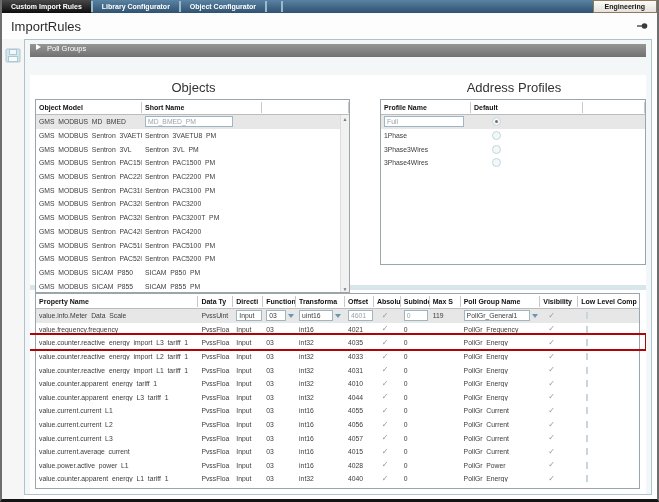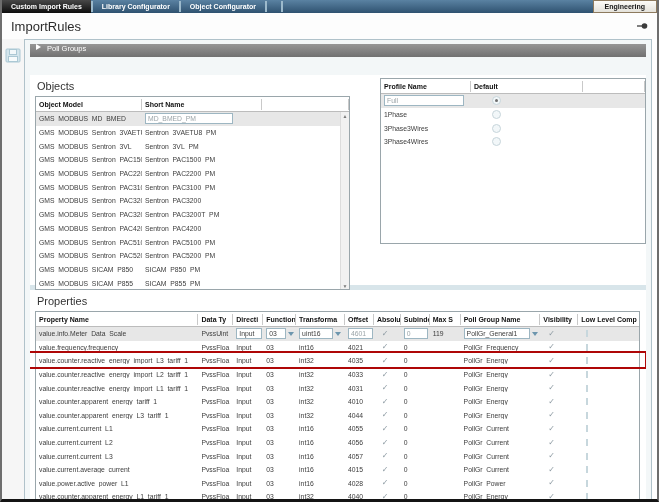--- a/index.html
+++ b/index.html
@@ -32,21 +32,21 @@
             display:flex; align-items:flex-start; padding:0 6px; color:#fff; font-size:7.5px; flex:0 0 13px; }
   .secbar .arr-r { width:0; height:0; border-left:5px solid #fff; border-top:3px solid transparent; border-bottom:3px solid transparent; margin-right:6px; }
   .secbar .arr-d { width:0; height:0; border-top:5px solid #fff; border-left:3px solid transparent; border-right:3px solid transparent; margin-right:5px; }
 
   .sec-content { flex:1; margin:2px 5px 0 5px; background:#fff; display:flex; flex-direction:column; overflow:hidden; }
   .upper { height:210px; padding:3px 0 0 5px; display:flex; flex-direction:column; }
   .tables-row { display:flex; align-items:flex-start; }
   .divider { height:5px; background:#d8e5ea; flex:0 0 5px; }
   .lower { flex:1; padding:3px 0 0 5px; }
 
-  .panel-label { font-size:11px; color:#333; margin:2px 0 4px 2px; }
+  .panel-label { font-size:13px; color:#333; margin:2px 0 4px 2px;text-align:center; }
 
   
   .grid { border:1px solid #9aa6ab; background:#fff; overflow:hidden; position:relative; }
   .ghead { height:15px; display:flex; align-items:center; border-bottom:1px solid #bcbcbc; background:#fff; }
   .hc { font-size:7px; font-weight:bold; color:#111; padding:0 3px; height:11px; line-height:11px;
         border-right:1px solid #c9c9c9; white-space:nowrap; overflow:hidden; }
   .trow { display:flex; align-items:center; }
   .trow.sel { background:#e7e7e7; }
   .cell { font-size:6.8px; color:#3c3c3c; padding:0 3px; white-space:nowrap; overflow:hidden; }
 
@@ -220,20 +220,21 @@
                     </div>
                   <div class="vscroll">
                     <div class="sb-btn">▲</div>
                     <div class="sb-btn bottom">▼</div>
                   </div>
                 </div>
               </div>
             </div>
 
             <div class="addr-block">
+              <div class="panel-label">Address Profiles</div>
               <div class="grid addr-grid">
                 <div class="ghead" id="addr-head">
                     <div class="hc a0">Profile Name</div>
                     <div class="hc a1">Default</div>
                     <div class="hc a2"></div>
                   </div>
                 <div id="addr-rows">
                     <div class="trow sel">
                       <div class="cell a0"><span class="tbox gray" style="width: 80px;">Full</span></div>
                       <div class="cell a1" style="display: flex; align-items: center;">
@@ -264,21 +265,20 @@
                     </div>
                   </div>
               </div>
             </div>
           </div>
         </div>
 
         <div class="divider"></div>
 
         <div class="lower">
-          <div class="panel-label">Properties</div>
           <div class="ptable-wrap">
             <div class="grid props-grid">
               <div class="ghead" id="props-head">
                   <div class="hc p0">Property Name</div>
                   <div class="hc p1">Data Ty</div>
                   <div class="hc p2">Directi</div>
                   <div class="hc p3">Function</div>
                   <div class="hc p4">Transforma</div>
                   <div class="hc p5">Offset</div>
                   <div class="hc p6">Absolu</div>

